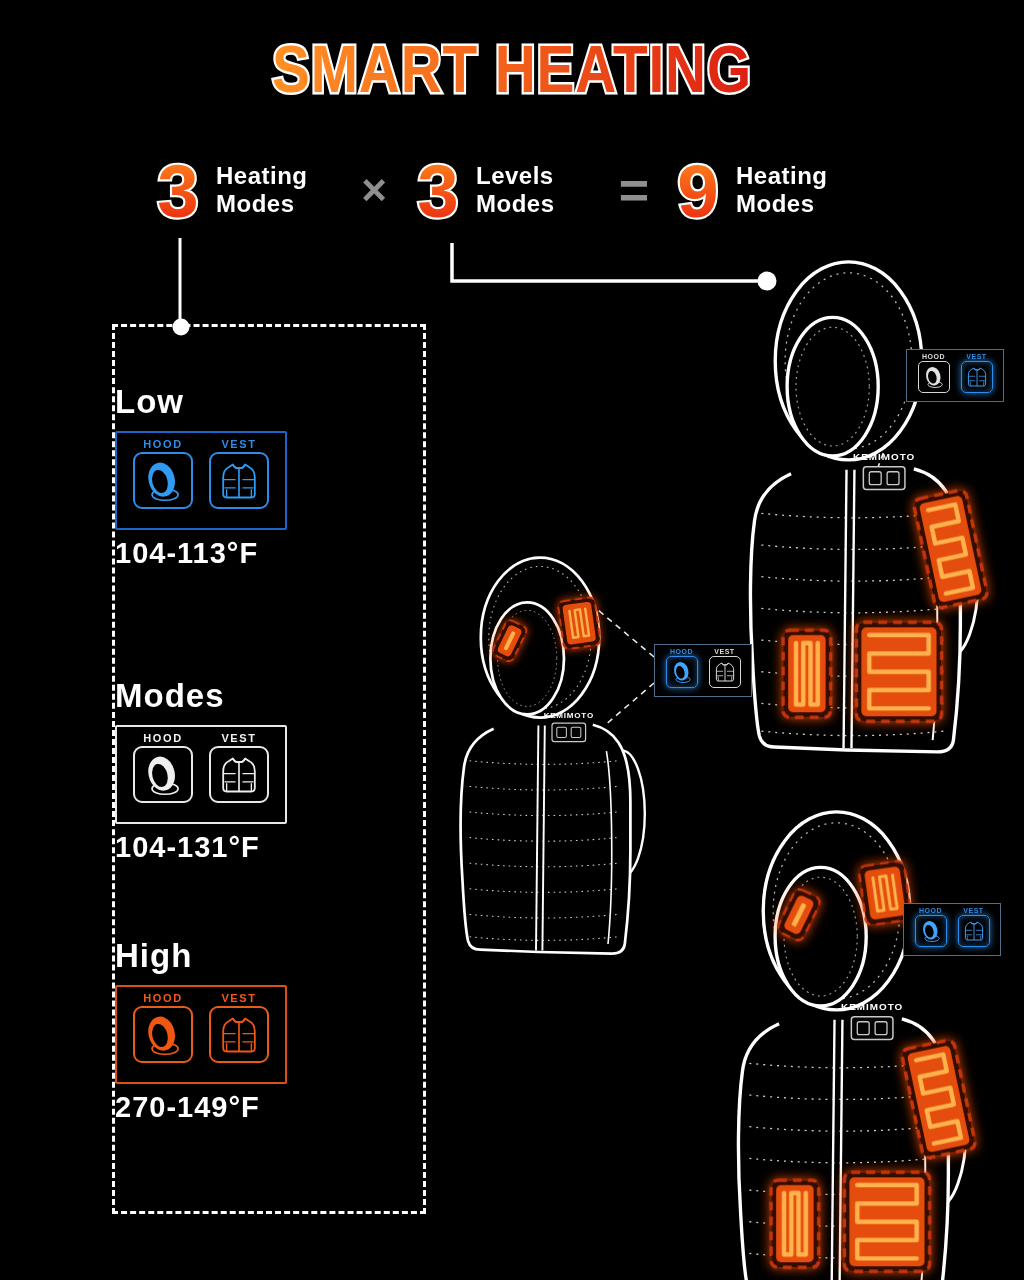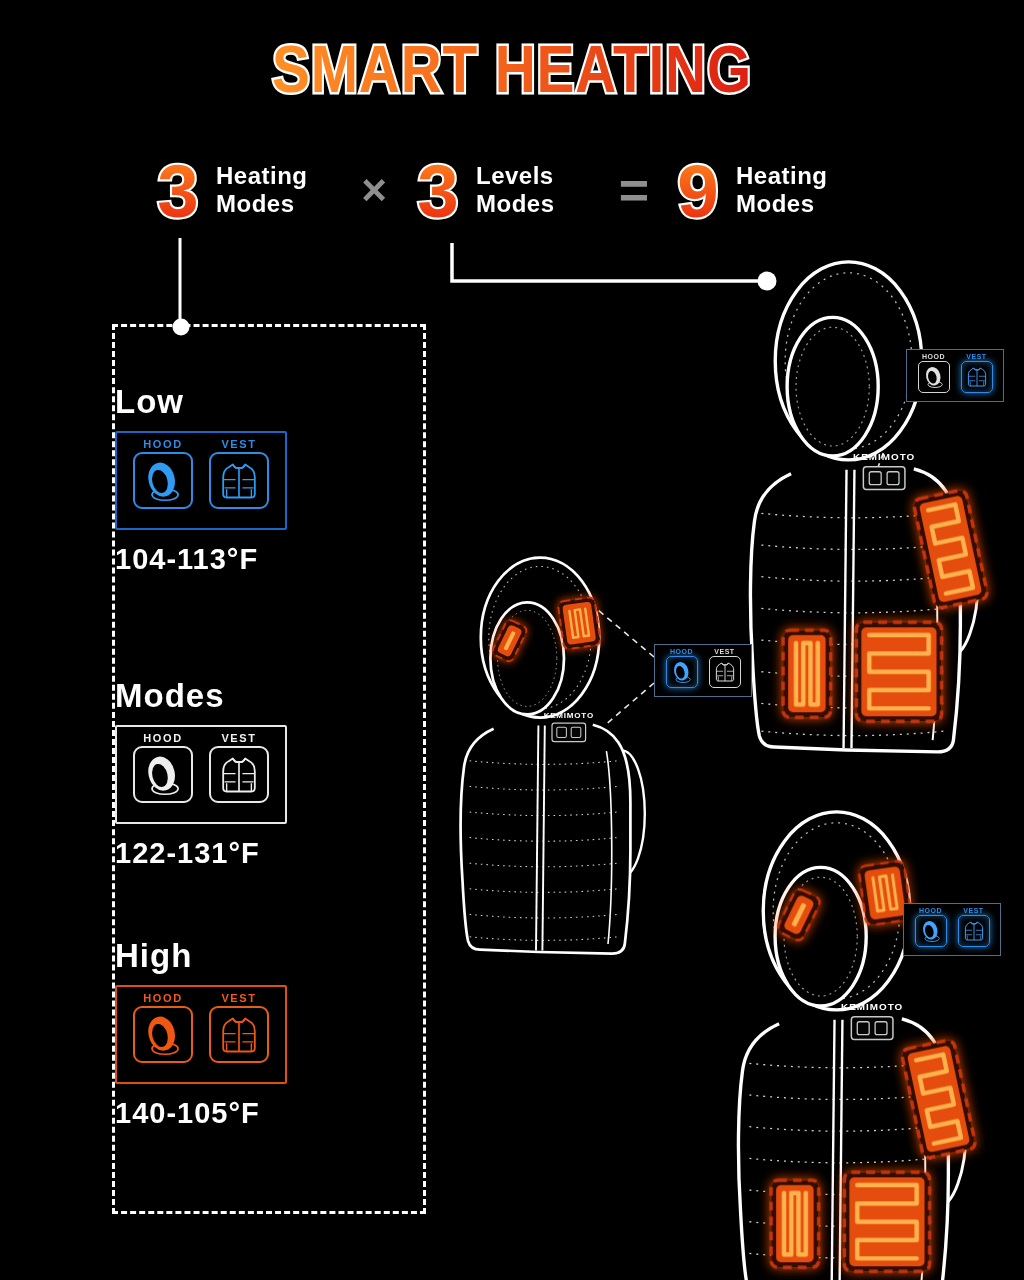--- a/index.html
+++ b/index.html
@@ -27,21 +27,21 @@
   .level{position:absolute;left:0;width:100%;display:flex;flex-direction:column;}
   .level.low{top:56px}.level.medium{top:350px}.level.high{top:610px}
   .lvl-name{font-size:33px;font-weight:bold;color:#fff;letter-spacing:1px;}
   .panel{margin-top:10px;width:168px;height:90px;border:2.5px solid;border-radius:2px;
          display:flex;justify-content:center;gap:16px;padding-top:5px;box-sizing:content-box;}
   .pcol{display:flex;flex-direction:column;align-items:center;gap:2px;}
   .zlab{font-size:11px;font-weight:bold;letter-spacing:1.6px;}
   .tile{width:56px;height:53px;border:2px solid;border-radius:9px;
         display:flex;align-items:center;justify-content:center;}
   .tile svg{width:44px;height:44px;}
-  .temp{margin-top:13px;font-size:29px;font-weight:bold;color:#fff;letter-spacing:1px;}
+  .temp{margin-top:7px;font-size:29px;font-weight:bold;color:#fff;letter-spacing:1px;}
 
   .low .panel{border-color:#1a66c9;}
   .low .zlab{color:#2d8ce8;}
   .low .tile{border-color:#2d8ce8;color:#2f9bf2;}
   .medium .panel{border-color:#e8e8e8;}
   .medium .zlab{color:#f2f2f2;}
   .medium .tile{border-color:#e8e8e8;color:#eeeeee;}
   .high .panel{border-color:#dd4f12;}
   .high .zlab{color:#f35a1a;}
   .high .tile{border-color:#e85c18;color:#f25712;}
@@ -178,21 +178,21 @@
         </div>
         <div class="pcol">
           <span class="zlab">VEST</span>
           <div class="tile">
             <svg viewBox="0 0 64 64">
                 <use href="#ic-vest"></use>
               </svg>
           </div>
         </div>
       </div>
-      <div class="temp">122-131°F</div>
+      <div class="temp">104-131°F</div>
     </div>
 
     <div class="level high">
       <div class="lvl-name">High</div>
       <div class="panel">
         <div class="pcol">
           <span class="zlab">HOOD</span>
           <div class="tile">
             <svg viewBox="0 0 64 64">
                 <use href="#ic-hood"></use>
@@ -201,21 +201,21 @@
         </div>
         <div class="pcol">
           <span class="zlab">VEST</span>
           <div class="tile">
             <svg viewBox="0 0 64 64">
                 <use href="#ic-vest"></use>
               </svg>
           </div>
         </div>
       </div>
-      <div class="temp">140-105°F</div>
+      <div class="temp">270-149°F</div>
     </div>
   </div>
 
   <div class="callout" id="callout-0">
     <div class="ctile hood-tile">
       <span class="clab">HOOD</span>
       <div class="cbox">
           <svg viewBox="0 0 64 64">
             <use href="#ic-hood"></use>
           </svg>

